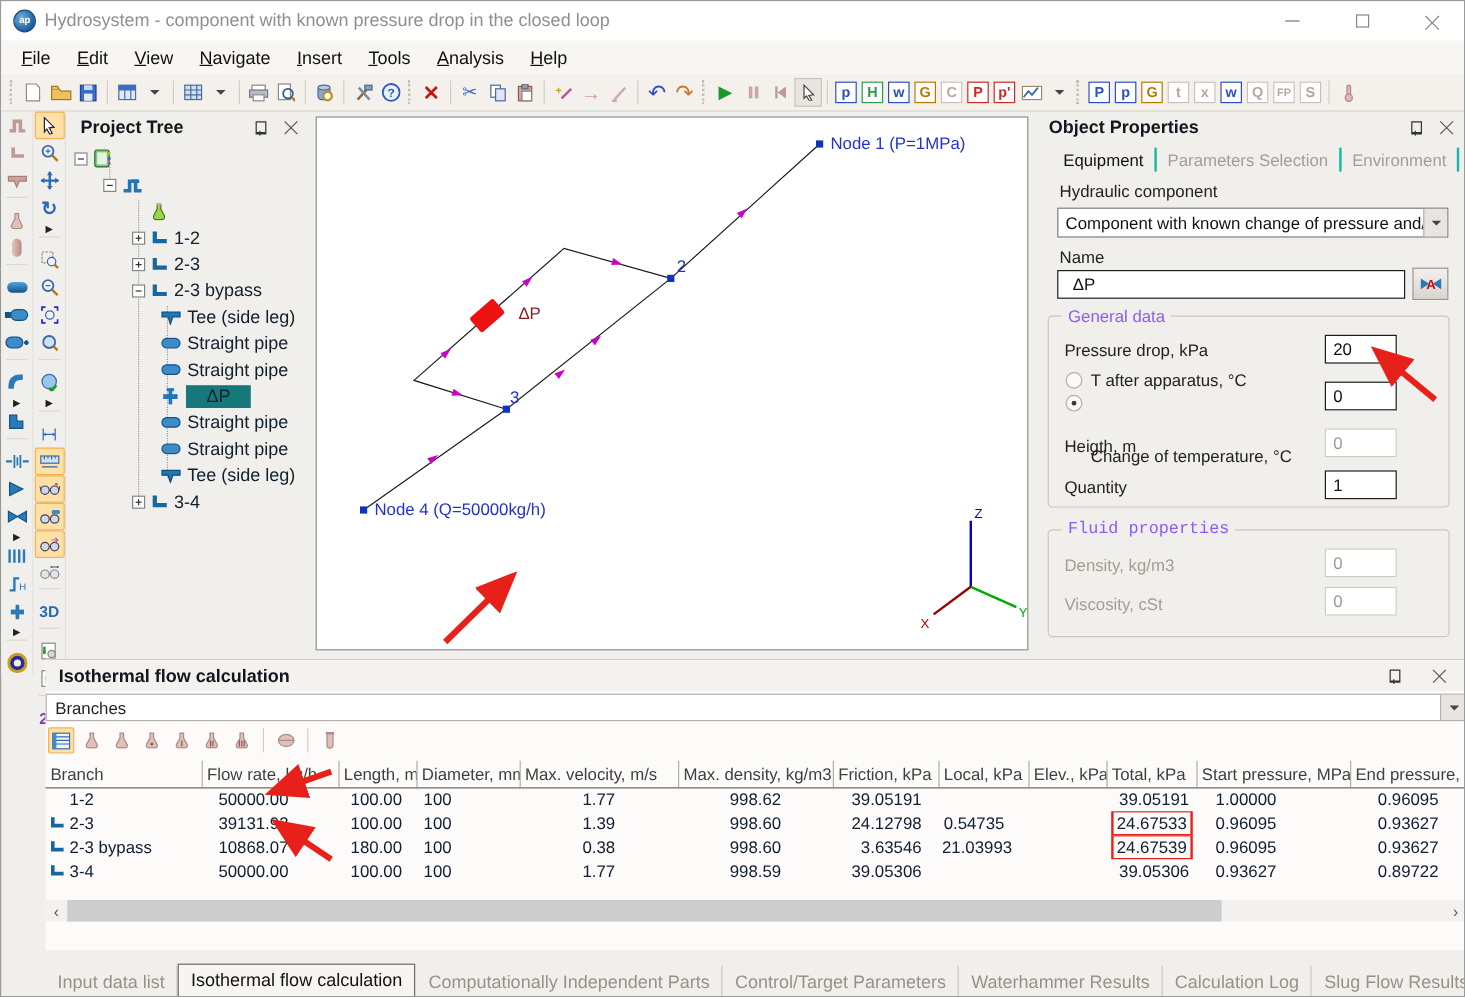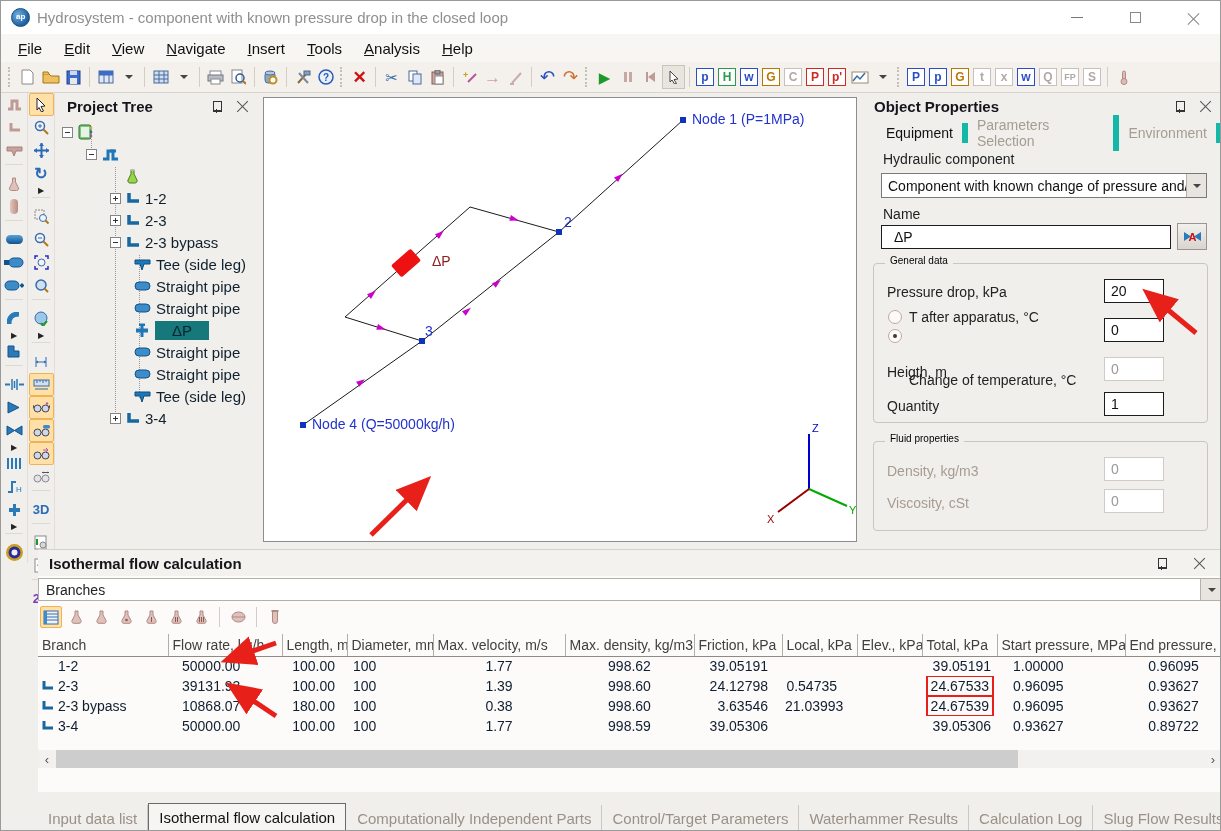--- a/index.html
+++ b/index.html
@@ -75,33 +75,33 @@
   .tlabel{white-space:nowrap;}
   .tlabel.selected{background:#17787c;color:#04252e;padding:1px 17px;}
   .tree-guide{position:absolute;border-left:1px dotted #9a9a9a;width:0;}
 
   
   #canvas{position:absolute;left:262px;top:96px;width:594px;height:445px;background:#fff;border:1px solid #8c8c8c;}
 
   
   #props{position:absolute;left:862px;top:92px;width:359px;height:456px;font-size:14px;}
   #props-tabs{position:absolute;left:14px;top:28px;height:24px;display:flex;align-items:center;font-size:14px;}
-  .ptab{padding:2px 9px;border-right:6px solid #14b8a6;color:#a59c92;}
+  .ptab{padding:2px 9px;border-right:2px solid #14b8a6;color:#a59c92;}
   .ptab.active{color:#111;}
   .plabel{position:absolute;font-size:14px;color:#222;}
   .plabel.dim{color:#a59c92;}
   .pinput{position:absolute;border:1px solid #1c1c1c;background:#fff;font-size:14px;
           font-family:"Liberation Sans",sans-serif;padding:0 6px;color:#111;}
   .pinput.dim{border:1px solid #cfccc6;color:#9a9a9a;}
   .combo{position:absolute;border:1px solid #7a7a7a;background:#fff;display:flex;align-items:center;}
   .combo .ctext{flex:1;padding:0 6px;white-space:nowrap;overflow:hidden;font-size:14px;color:#111;}
   .combo .cbtn{width:20px;align-self:stretch;background:#e8e5e1;border-left:1px solid #b5b1ab;
                display:flex;align-items:center;justify-content:center;}
   .groupbox{position:absolute;border:1px solid #c9c6c0;border-radius:4px;}
-  .legend{position:absolute;background:#f1efeb;padding:0 5px;font-size:10px;color:#000000;}
+  .legend{position:absolute;background:#f1efeb;padding:0 5px;font-size:14px;color:#8b5cf6;}
   .radio{position:absolute;width:14px;height:14px;border-radius:50%;border:1px solid #c2a8a2;background:#fdf9f7;}
   .radio.checked::after{content:"";position:absolute;left:4px;top:4px;width:4px;height:4px;border-radius:50%;background:#3a3a3a;}
   .abc-btn{position:absolute;background:linear-gradient(#f2f0ed,#d8d5d0);border:1px solid #9a968f;
            display:flex;align-items:center;justify-content:center;}
 
   
   #bottom{position:absolute;left:37px;top:548px;width:1184px;height:243px;background:#fcfbfa;border-top:1px solid #d5d2cb;}
   #res-head{position:absolute;left:0;top:0;width:100%;height:26px;display:flex;align-items:center;
             font-weight:bold;font-size:15px;color:#15151d;padding-left:11px;background:#f4f2ee;}
   #res-combo{position:absolute;left:0;top:28px;width:1184px;height:23px;border:1px solid #b3afa9;background:#fff;
@@ -809,21 +809,21 @@
     <div class="plabel" style="left:46px;top:216px;">T after apparatus, °C</div>
     <span class="radio checked" style="left:25px;top:236px;"></span>
     <div class="plabel" style="left:46px;top:235px;margin-top:44px;">Change of temperature, °C</div>
     <input class="pinput" style="left: 241px; top: 225px; width: 60px; height: 24px;" value="0">
     <div class="plabel" style="left:24px;top:271px;">Heigth, m</div>
     <input class="pinput dim" style="left: 241px; top: 264px; width: 60px; height: 24px;" disabled="" value="0">
     <div class="plabel" style="left:24px;top:305px;">Quantity</div>
     <input class="pinput" style="left: 241px; top: 299px; width: 60px; height: 24px;" value="1">
 
     <div class="groupbox" style="left:10px;top:348px;width:335px;height:90px;"></div>
-    <div class="legend" style="left:22px;top:340px;">Fluid properties</div>
+    <div class="legend" style="left:22px;top:340px;font-family:Liberation Mono, monospace;">Fluid properties</div>
     <div class="plabel dim" style="left:24px;top:370px;">Density, kg/m3</div>
     <input class="pinput dim" style="left: 241px; top: 364px; width: 60px; height: 24px;" disabled="" value="0">
     <div class="plabel dim" style="left:24px;top:402px;">Viscosity, cSt</div>
     <input class="pinput dim" style="left: 241px; top: 396px; width: 60px; height: 24px;" disabled="" value="0">
 
     <svg class="anno" style="left:275px;top:190px;" width="70" height="60">
       <defs>
           <marker id="redhead2" markerWidth="8" markerHeight="8" refX="5" refY="3" orient="auto">
             <path d="M0 0L7 3L0 6z" fill="#e8201a"></path>
           </marker>

